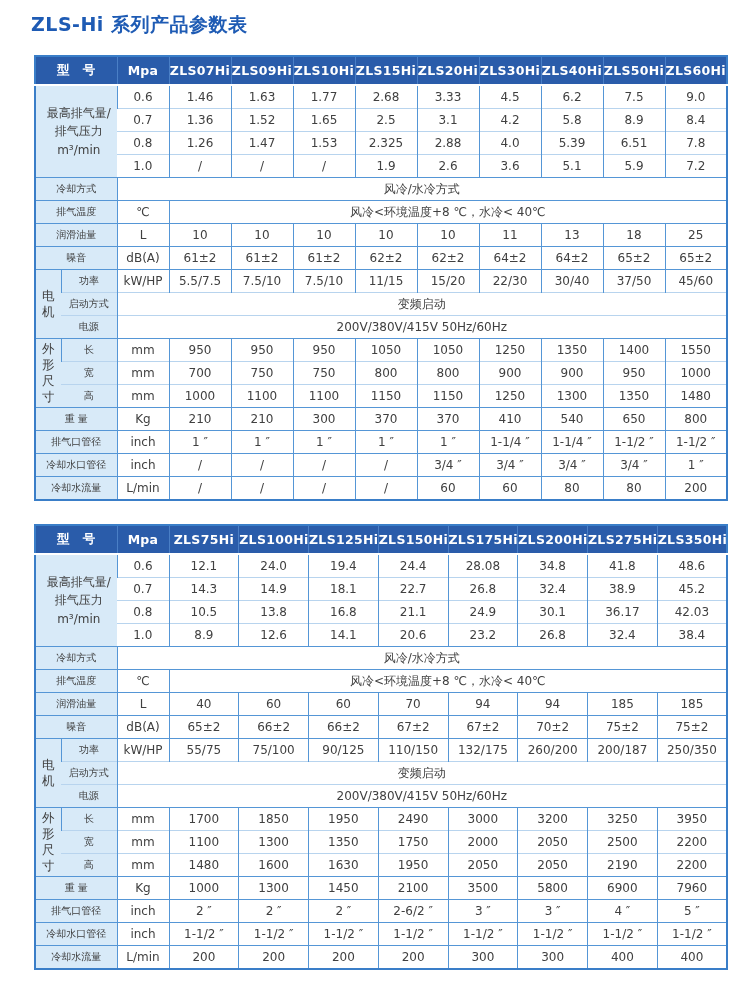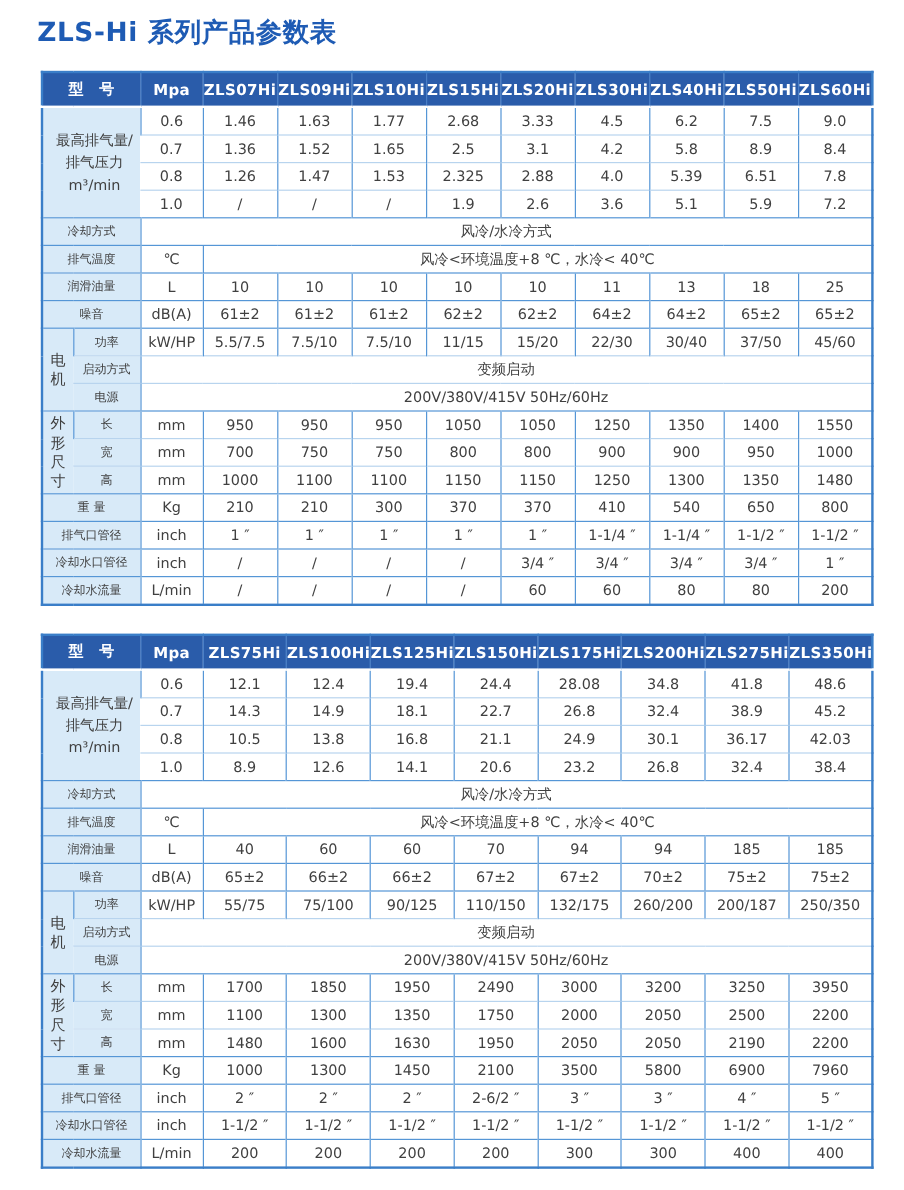--- a/index.html
+++ b/index.html
@@ -13,21 +13,21 @@
     --text:#404040;
   }
   html,body{margin:0;padding:0;background:#ffffff;}
   body{
     width:753px;height:992px;
     font-family:"DejaVu Sans","Liberation Sans",sans-serif;
     color:var(--text);
   }
   .page{padding:12px 25px 0 34px;}
   .title{
-    font-size:22px;font-weight:bold;color:var(--title-blue);
+    font-size:19px;font-weight:bold;color:var(--title-blue);
     margin:0 0 17px -3px;letter-spacing:0.5px;
   }
   table.spec{
     border-collapse:collapse;table-layout:fixed;width:694px;
     border:2px solid var(--border-outer);
     margin-bottom:23px;
   }
   table.spec th{
     background:var(--header-bg);color:var(--header-text);
     font-size:12.5px;font-weight:bold;height:27px;
@@ -322,21 +322,21 @@
           <th>ZLS350Hi</th>
         </tr>
       </thead>
       <tbody>
         <tr class="sec">
           <td class="lbl multiline" colspan="2" rowspan="4">最高排气量/
 排气压力
 m³/min</td>
           <td>0.6</td>
           <td>12.1</td>
-          <td>12.4</td>
+          <td>24.0</td>
           <td>19.4</td>
           <td>24.4</td>
           <td>28.08</td>
           <td>34.8</td>
           <td>41.8</td>
           <td>48.6</td>
         </tr>
         <tr>
           <td>0.7</td>
           <td>14.3</td>

